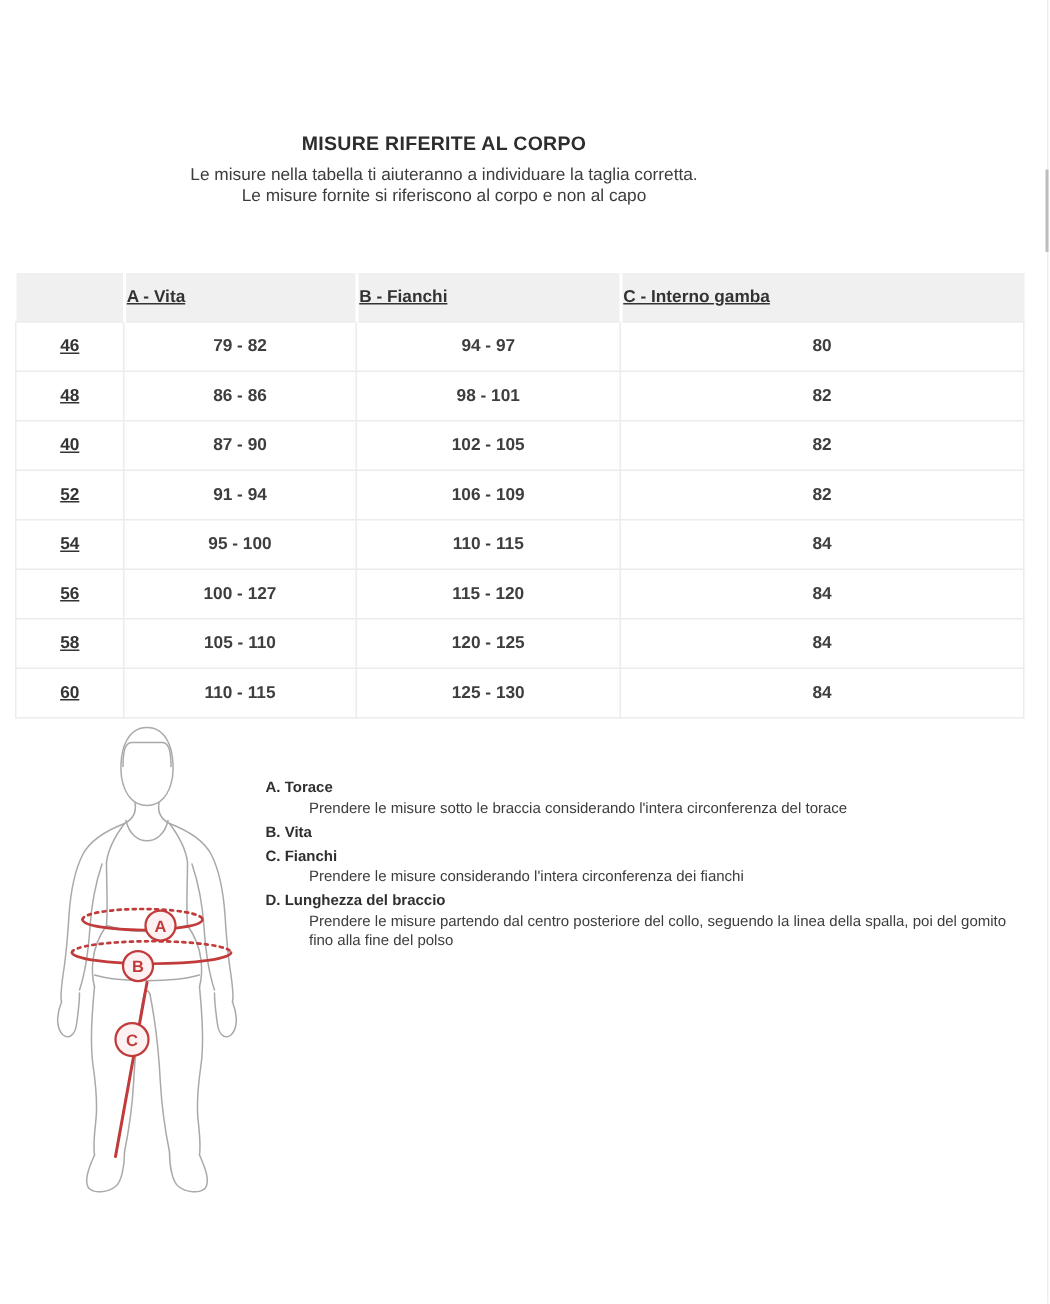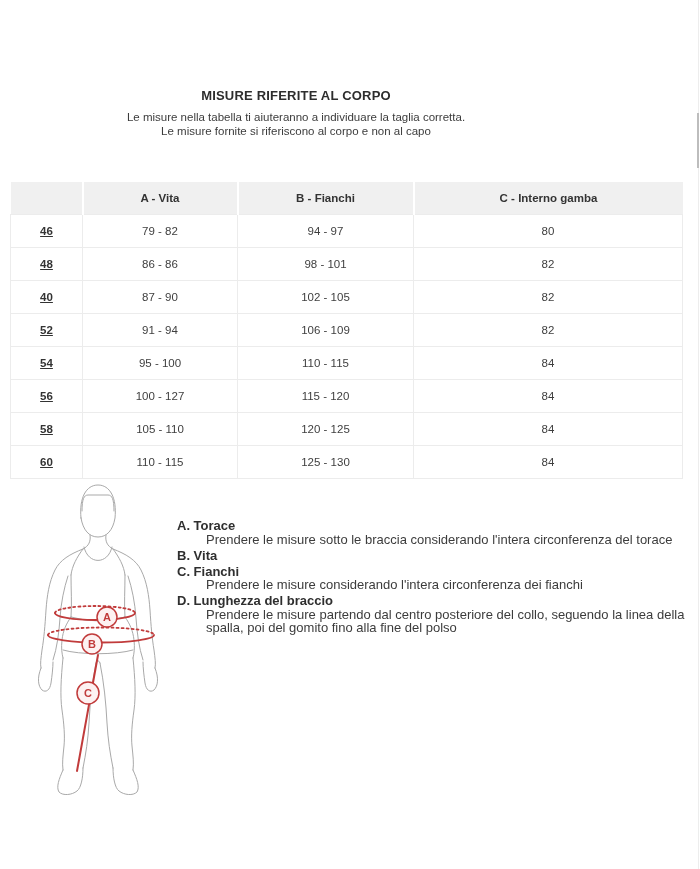--- a/index.html
+++ b/index.html
@@ -17,36 +17,37 @@
   }
   .header{position:absolute;top:88px;left:0;width:592px;text-align:center;}
   .title{font-size:13px;font-weight:bold;color:#2d2d2d;letter-spacing:.2px;}
   .subtitle{font-size:11.5px;line-height:14px;margin-top:7px;color:var(--text);}
   table.size-table{
     position:absolute;left:10px;top:182px;width:672px;
     border-collapse:collapse;font-size:11.5px;table-layout:fixed;
   }
   .size-table th{
     background:var(--header-bg);font-weight:bold;height:30px;
-    border-left:2px solid #fff;color:#333;text-align:center;font-size:11.5px;
+    border-left:2px solid #fff;color:#333;text-align:left;font-size:11.5px;text-decoration:underline;
   }
   .size-table th:first-child{border-left:none;}
   .size-table td{
     height:30px;text-align:center;border:1px solid var(--border);color:#3e3e3e;
     background:#fff;
+    font-weight:bold;
   }
   .size-table td.size{font-weight:bold;color:#333;text-decoration:underline;}
   .figure-wrap{position:absolute;left:20px;top:478px;width:160px;height:330px;}
   .outline{fill:none;stroke:var(--outline);stroke-width:1;stroke-linecap:round;}
   .red-solid{fill:none;stroke:var(--accent);stroke-width:1.8;stroke-linecap:round;}
   .red-dotted{fill:none;stroke:var(--accent);stroke-width:1.8;stroke-dasharray:2 3;stroke-linecap:round;}
   .red-line{fill:none;stroke:var(--accent);stroke-width:2;stroke-linecap:round;}
   .label-circle{fill:#fdf1f1;stroke:var(--accent);stroke-width:1.5;}
   .label-letter{fill:var(--accent);font-family:"Liberation Sans",sans-serif;font-size:11px;font-weight:bold;text-anchor:middle;}
-  .guide{position:absolute;left:177px;top:519px;width:512px;font-size:13px;line-height:13.5px;}
+  .guide{position:absolute;left:177px;top:519px;width:512px;font-size:10px;line-height:13.5px;}
   .guide-item{margin-bottom:2.5px;}
   .guide-label{font-weight:bold;color:#2f2f2f;}
   .guide-desc{color:var(--text);margin-left:29px;}
   .edge-line{position:absolute;right:1px;top:0;width:1px;height:869px;background:#ededed;}
   .scroll-thumb{position:absolute;right:1px;top:113px;width:2px;height:55px;background:#bdbdbd;}
 </style>
 </head>
 <body>
 
 <div class="header">

